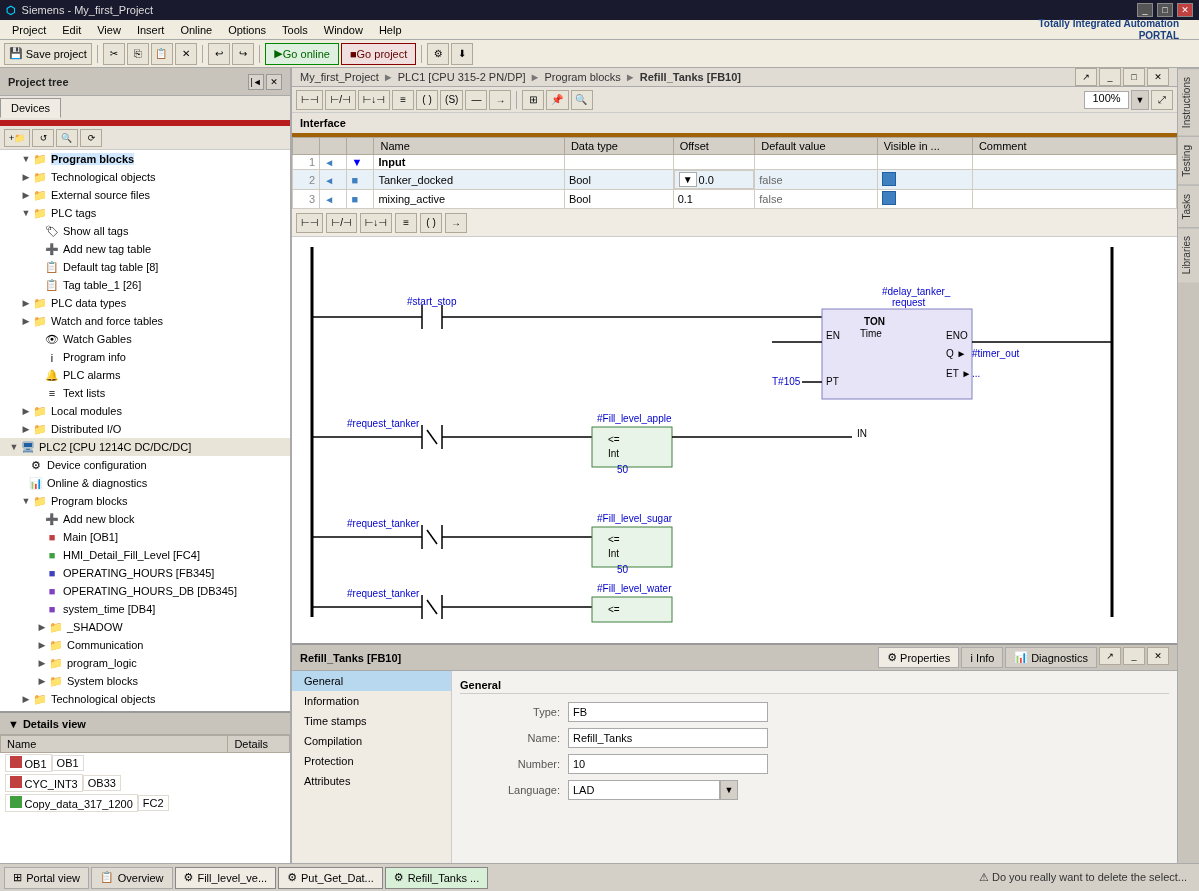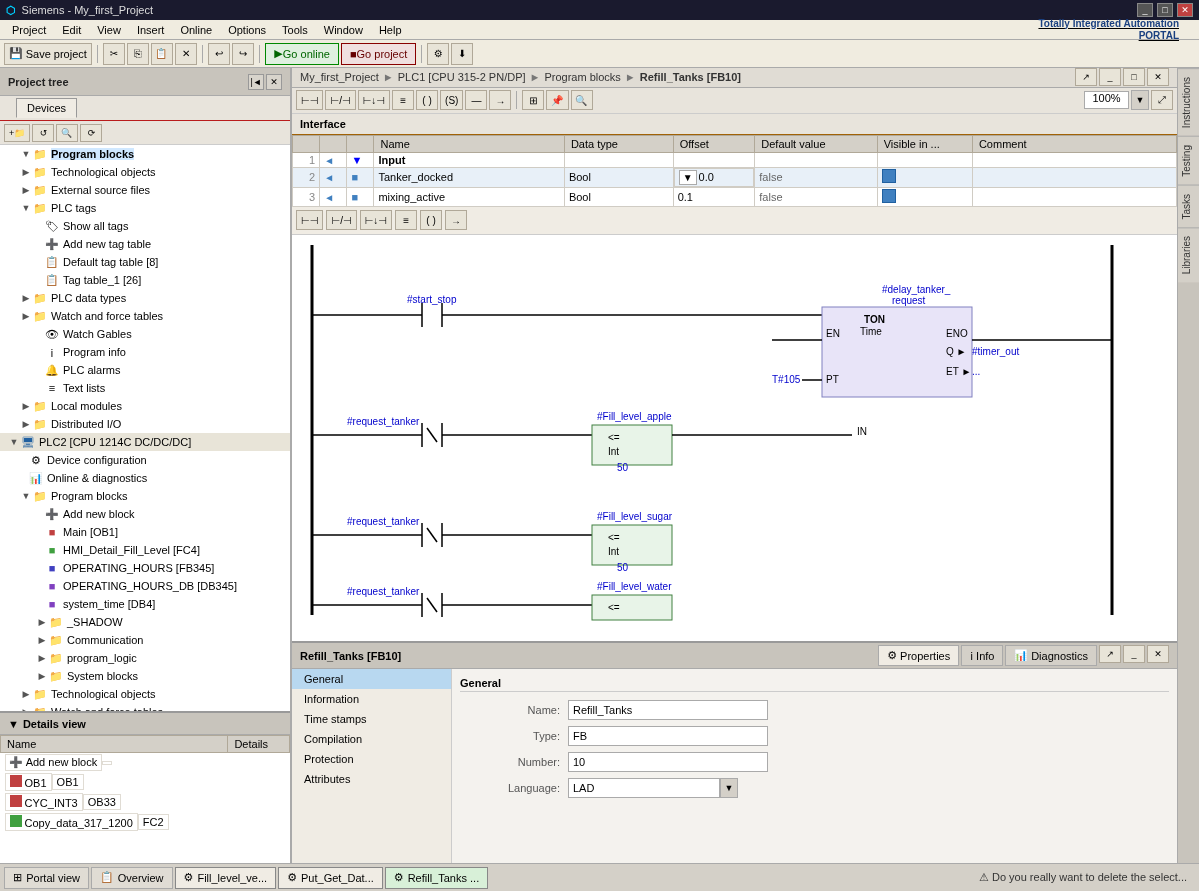--- a/index.html
+++ b/index.html
@@ -27,21 +27,21 @@
     
     #left-panel { width: 292px; display: flex; flex-direction: column; background: #e8e4dc; border-right: 2px solid #aaa; }
     
     
     #project-tree-header { background: #c8c4bc; height: 28px; display: flex; align-items: center; padding: 0 8px; border-bottom: 1px solid #aaa; }
     #project-tree-header .pt-title { font-weight: bold; color: #222; flex: 1; }
     #project-tree-header .pt-btns { display: flex; gap: 2px; }
     #project-tree-header .pt-btn { width: 16px; height: 16px; background: #d8d4cc; border: 1px solid #999; display: flex; align-items: center; justify-content: center; font-size: 9px; cursor: pointer; }
     
     
-    #devices-tab { background: #e8e4dc; border-bottom: 1px solid #b91c1c; padding: 2px 16px; display: flex; gap: 2px; }
+    #devices-tab { background: #e8e4dc; border-bottom: 6px solid #b91c1c; padding: 2px 0; display: flex; gap: 2px; }
     .dev-tab { background: #d4d0c8; border: 1px solid #999; padding: 3px 10px; cursor: pointer; font-size: 11px; }
     .dev-tab.active { background: #f0ece4; border-bottom: 1px solid #f0ece4; }
     
     
     #tree-toolbar { height: 24px; background: #e8e4dc; display: flex; align-items: center; padding: 0 4px; gap: 2px; border-bottom: 1px solid #ccc; }
     
     
     #tree-content { flex: 1; overflow-y: auto; background: white; }
     .tree-item { display: flex; align-items: center; padding: 1px 4px; cursor: pointer; white-space: nowrap; }
     .tree-indent { display: inline-block; }
@@ -60,21 +60,21 @@
     #breadcrumb .bc-controls { margin-left: auto; display: flex; gap: 2px; }
     
     
     #right-content { flex: 1; display: flex; flex-direction: column; }
     #editor-area { flex: 1; display: flex; flex-direction: column; min-height: 0; }
     
     
     #editor-toolbar { background: #e8e4dc; height: 26px; display: flex; align-items: center; padding: 0 4px; gap: 2px; border-bottom: 1px solid #ccc; }
     
     
-    #interface-header { background: #e8e4dc; padding: 3px 8px; border-bottom: 1px solid #a16207; font-weight: bold; font-size: 12px; }
+    #interface-header { background: #e8e4dc; padding: 3px 8px; border-bottom: 4px solid #a16207; font-weight: bold; font-size: 12px; }
     
     
     #interface-table { width: 100%; border-collapse: collapse; background: white; }
     #interface-table th { background: #d4d0c8; border: 1px solid #b0a898; padding: 2px 6px; text-align: left; font-size: 11px; font-weight: normal; }
     #interface-table td { border: 1px solid #d0ccc4; padding: 1px 4px; font-size: 11px; }
     #interface-table tr:nth-child(even) { background: #f4f2ee; }
     .row-num { color: #888; width: 20px; text-align: right; }
     .checkbox-blue { width: 14px; height: 14px; background: #4080c0; border: 1px solid #2060a0; display: inline-block; }
     
     
@@ -152,21 +152,21 @@
 <div id="menu-bar">
   <span>Project</span>
   <span>Edit</span>
   <span>View</span>
   <span>Insert</span>
   <span>Online</span>
   <span>Options</span>
   <span>Tools</span>
   <span>Window</span>
   <span>Help</span>
-  <div style="margin-left:auto; display:flex; align-items:center; gap:4px; padding-right:8px;text-decoration:underline;">
+  <div style="margin-left:auto; display:flex; align-items:center; gap:4px; padding-right:8px;">
     <span style="text-align:right; font-size:10px; line-height:1.2; color:#1a4080; font-weight:bold;">Totally Integrated Automation<br>PORTAL</span>
   </div>
 </div>
 
 <div id="toolbar">
   <button class="tb-btn" style="gap:3px;">
     <span>💾</span>
     <span>Save project</span>
   </button>
   <div class="tb-sep"></div>
@@ -449,24 +449,20 @@
       </div>
       <div id="details-table">
         <table class="details-table">
           <thead>
             <tr>
               <th>Name</th>
               <th>Details</th>
             </tr>
           </thead>
           <tbody>
-            <tr class="tree-item">
-              <td><span>➕</span> <span>Add new block</span></td>
-              <td></td>
-            </tr>
             <tr class="tree-item">
               <td><span class="block-icon-ob"></span> <span>OB1</span></td>
               <td>OB1</td>
             </tr>
             <tr class="tree-item">
               <td><span class="block-icon-ob"></span> <span>CYC_INT3</span></td>
               <td>OB33</td>
             </tr>
             <tr class="tree-item">
               <td><span class="block-icon-fc"></span> <span>Copy_data_317_1200</span></td>
@@ -706,27 +702,27 @@
             <div class="prop-nav-item">Time stamps</div>
             <div class="prop-nav-item">Compilation</div>
             <div class="prop-nav-item">Protection</div>
             <div class="prop-nav-item">Attributes</div>
           </div>
 
           <div id="properties-content">
             <div class="prop-group-title">General</div>
 
             <div class="prop-row">
+              <span class="prop-label">Type:</span>
+              <input type="text" class="prop-value" value="FB" style="">
+            </div>
+
+            <div class="prop-row">
               <span class="prop-label">Name:</span>
               <input type="text" class="prop-value" value="Refill_Tanks" style="">
-            </div>
-
-            <div class="prop-row">
-              <span class="prop-label">Type:</span>
-              <input type="text" class="prop-value" value="FB" style="">
             </div>
 
             <div class="prop-row">
               <span class="prop-label">Number:</span>
               <input type="text" class="prop-value" value="10" style="">
             </div>
 
             <div class="prop-row">
               <span class="prop-label">Language:</span>
               <div class="prop-dropdown">

